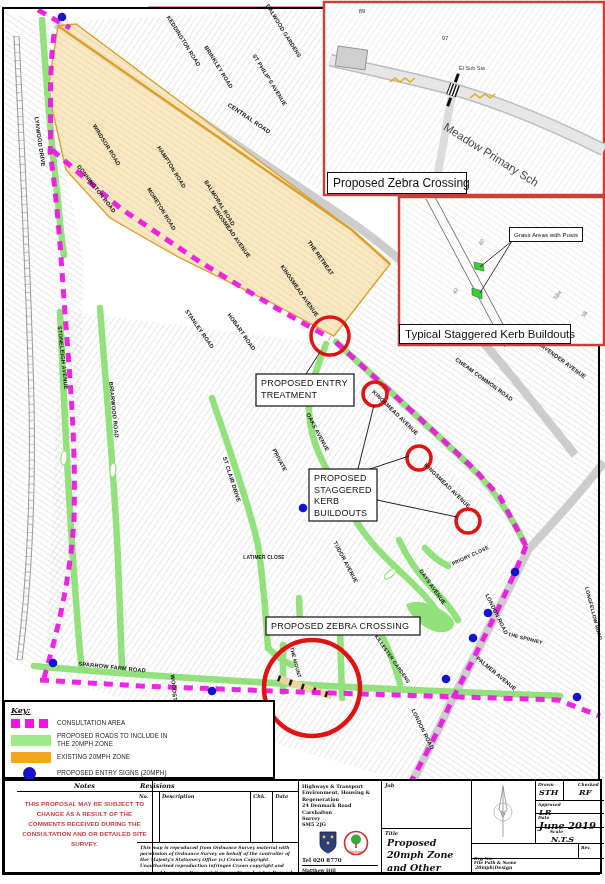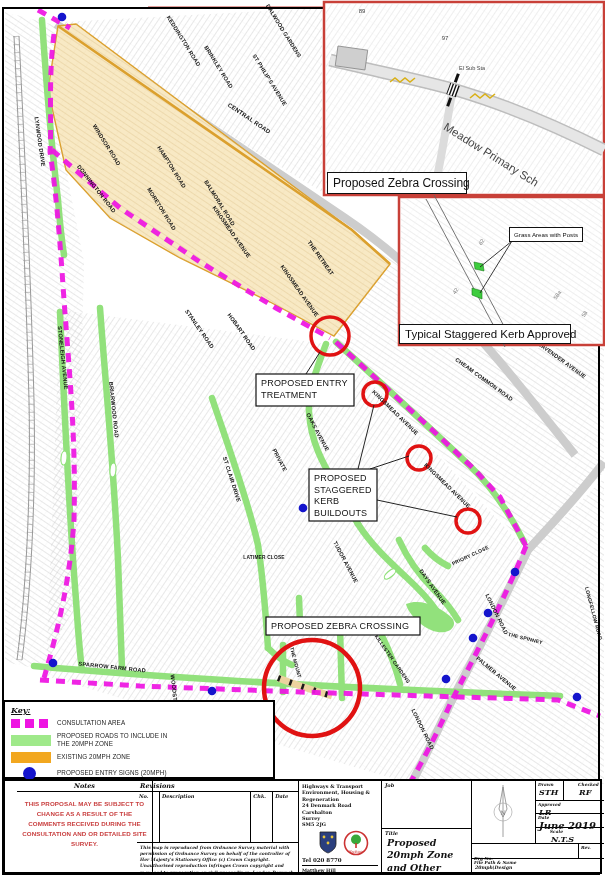--- a/index.html
+++ b/index.html
@@ -227,21 +227,21 @@
       <path d="M472,288 l10,3 0,8 -10,-4 Z" fill="#3dcc3d" stroke="#1a7a1a" stroke-width="0.6"></path>
       <line x1="512" y1="241" x2="480" y2="267" stroke="#222" stroke-width="0.9"></line>
       <line x1="512" y1="241" x2="480" y2="293" stroke="#222" stroke-width="0.9"></line>
       <text transform="translate(483,243) rotate(-55)" font-size="5.5" fill="#777" text-anchor="middle" font-family="Liberation Sans,sans-serif">62</text>
       <text transform="translate(457,292) rotate(-55)" font-size="5.5" fill="#777" text-anchor="middle" font-family="Liberation Sans,sans-serif">42</text>
       <text transform="translate(559,296) rotate(-55)" font-size="5.5" fill="#777" text-anchor="middle" font-family="Liberation Sans,sans-serif">58a</text>
       <text transform="translate(586,315) rotate(-55)" font-size="5.5" fill="#777" text-anchor="middle" font-family="Liberation Sans,sans-serif">58</text>
     </svg>
 
   <div class="caption cap-zebra">Proposed Zebra Crossing</div>
-  <div class="caption cap-kerb">Typical Staggered Kerb Approved</div>
+  <div class="caption cap-kerb">Typical Staggered Kerb Buildouts</div>
   <div class="callout">Grass Areas with Posts</div>
 
   <div class="legend">
     <div class="legend-title">Key:</div>
     <div id="legend-items">
         <div class="lg-row">
           <div class="lg-sw">
             <div style="width: 40px; height: 9px; background: repeating-linear-gradient(90deg, rgb(238, 20, 226) 0px, rgb(238, 20, 226) 9px, transparent 9px, transparent 14px);"></div>
           </div>
           <div class="lg-lb">CONSULTATION AREA</div>

